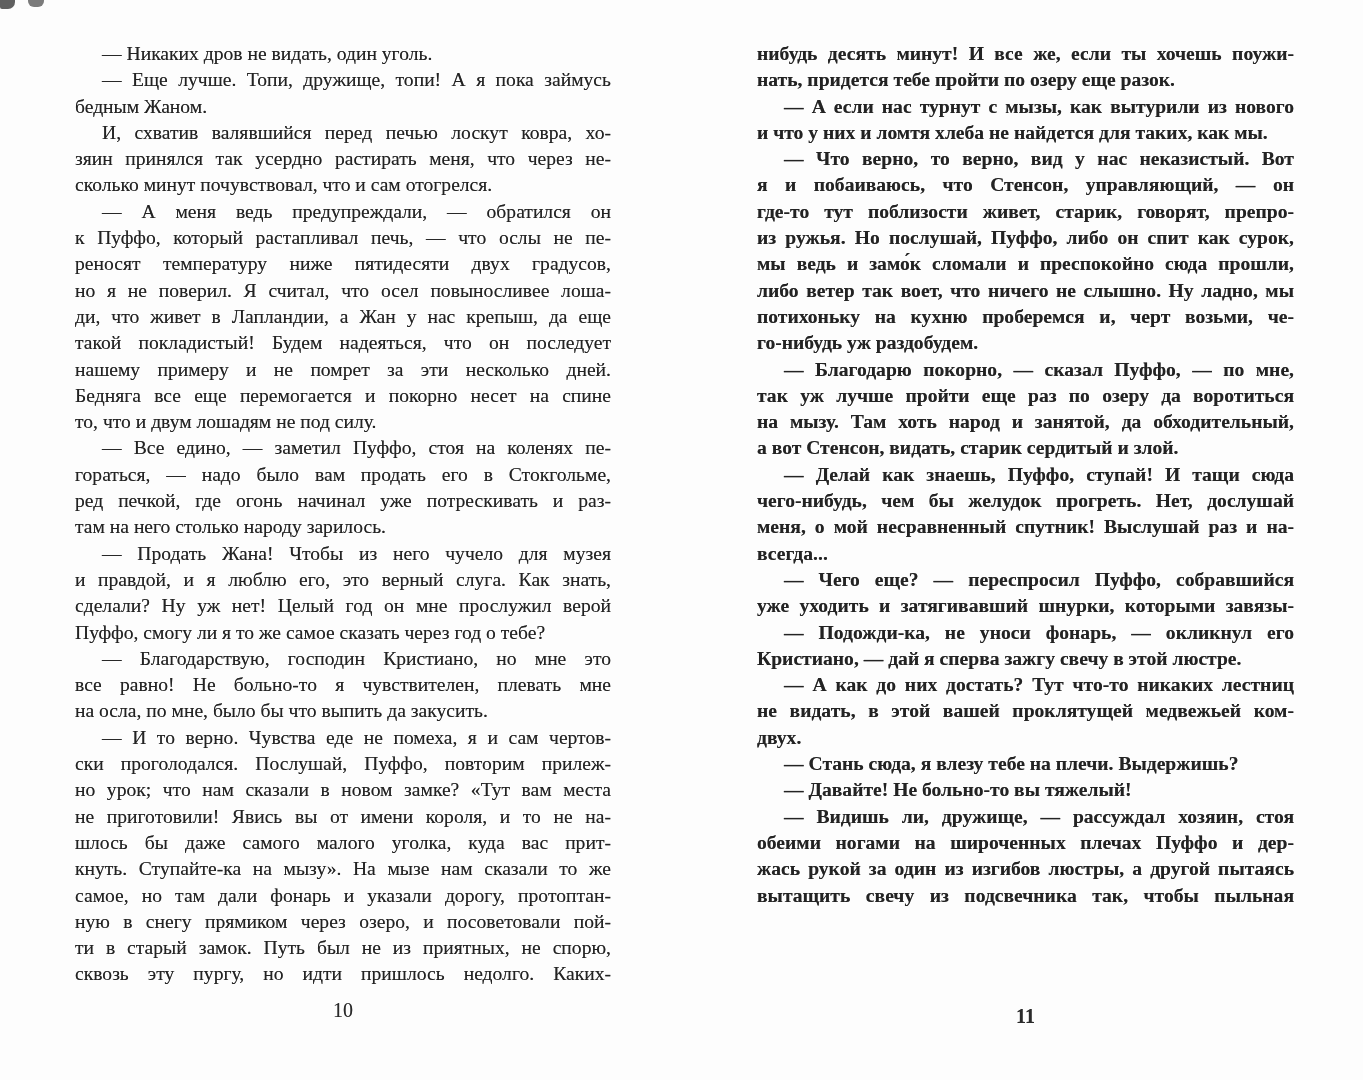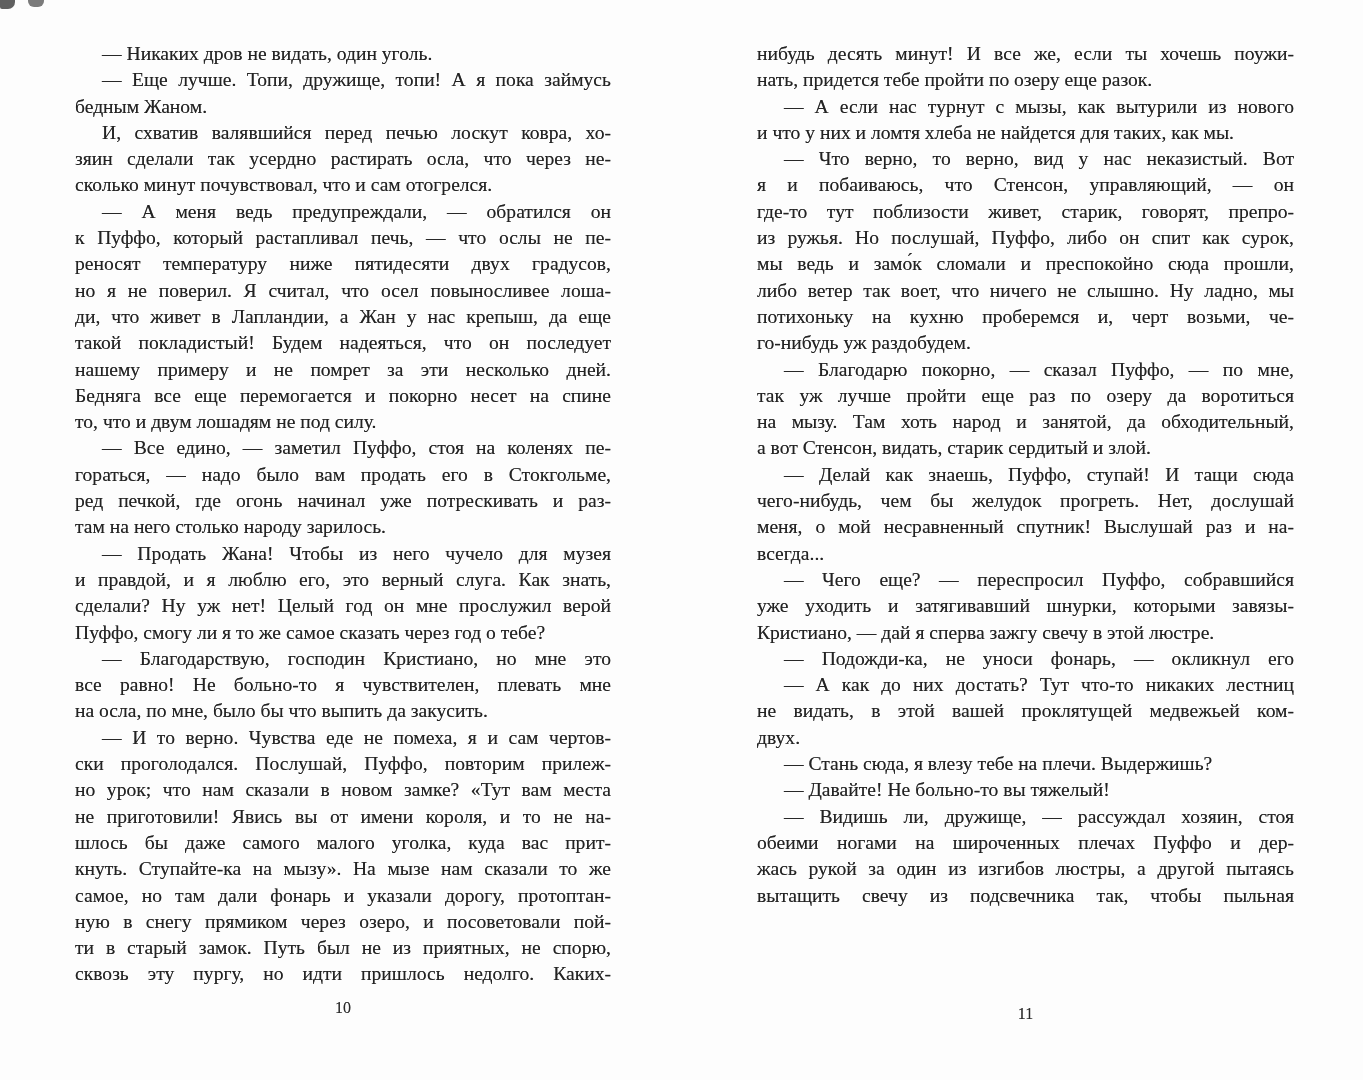--- a/index.html
+++ b/index.html
@@ -19,37 +19,37 @@
     left: 0; top: 0;
     width: 1363px; height: 1080px;
     background: #fdfdfd;
   }
   .page {
     position: absolute;
     top: 41px;
     height: 1010px;
   }
   .page.left  { left: 75px;  width: 536px; }
-  .page.right { left: 757px; width: 537px; }
+  .page.right { left: 757px; width: 537px; font-weight: bold; }
   .line {
     font-size: 19.6px;
     line-height: 26.3px;
     color: #232323;
     text-align: justify;
     text-align-last: justify;
     text-shadow: 0 0 0.6px rgba(45,45,45,0.55);
     white-space: normal;
   }
   .line.last { text-align-last: left; }
   .line.first { padding-left: 27px; }
   .page-number {
     position: absolute;
     left: 0; right: 0;
     text-align: center;
-    font-size: 16px;
+    font-size: 20px;
     color: #2a2a2a;
     text-shadow: 0 0 0.5px rgba(45,45,45,0.5);
   }
   .page.left  .page-number { top: 958px; }
   .page.right .page-number { top: 964px; }
   .artifact {
     position: absolute;
     background: #4f4f4f;
   }
   .artifact.a1 { left: 0;  top: 0; width: 15px; height: 9px; border-radius: 0 0 7px 2px; opacity: 0.9; }
@@ -61,21 +61,21 @@
 <div class="spread">
   <div class="artifact a1"></div>
   <div class="artifact a2"></div>
 
   <div class="page left">
     <div class="page-text">
         <div class="line first last">— Никаких дров не видать, один уголь.</div>
         <div class="line first">— Еще лучше. Топи, дружище, топи! А я пока займусь</div>
         <div class="line last">бедным Жаном.</div>
         <div class="line first">И, схватив валявшийся перед печью лоскут ковра, хо-</div>
-        <div class="line">зяин сделали так усердно растирать осла, что через не-</div>
+        <div class="line">зяин принялся так усердно растирать меня, что через не-</div>
         <div class="line last">сколько минут почувствовал, что и сам отогрелся.</div>
         <div class="line first">— А меня ведь предупреждали, — обратился он</div>
         <div class="line">к Пуффо, который растапливал печь, — что ослы не пе-</div>
         <div class="line">реносят температуру ниже пятидесяти двух градусов,</div>
         <div class="line">но я не поверил. Я считал, что осел повыносливее лоша-</div>
         <div class="line">ди, что живет в Лапландии, а Жан у нас крепыш, да еще</div>
         <div class="line">такой покладистый! Будем надеяться, что он последует</div>
         <div class="line">нашему примеру и не помрет за эти несколько дней.</div>
         <div class="line">Бедняга все еще перемогается и покорно несет на спине</div>
         <div class="line last">то, что и двум лошадям не под силу.</div>
@@ -121,22 +121,22 @@
         <div class="line first">— Благодарю покорно, — сказал Пуффо, — по мне,</div>
         <div class="line">так уж лучше пройти еще раз по озеру да воротиться</div>
         <div class="line">на мызу. Там хоть народ и занятой, да обходительный,</div>
         <div class="line last">а вот Стенсон, видать, старик сердитый и злой.</div>
         <div class="line first">— Делай как знаешь, Пуффо, ступай! И тащи сюда</div>
         <div class="line">чего-нибудь, чем бы желудок прогреть. Нет, дослушай</div>
         <div class="line">меня, о мой несравненный спутник! Выслушай раз и на-</div>
         <div class="line last">всегда...</div>
         <div class="line first">— Чего еще? — переспросил Пуффо, собравшийся</div>
         <div class="line">уже уходить и затягивавший шнурки, которыми завязы-</div>
+        <div class="line first">— Подожди-ка, не уноси фонарь, — окликнул его</div>
         <div class="line last">Кристиано, — дай я сперва зажгу свечу в этой люстре.</div>
-        <div class="line first">— Подожди-ка, не уноси фонарь, — окликнул его</div>
         <div class="line first">— А как до них достать? Тут что-то никаких лестниц</div>
         <div class="line">не видать, в этой вашей проклятущей медвежьей ком-</div>
         <div class="line last">двух.</div>
         <div class="line first last">— Стань сюда, я влезу тебе на плечи. Выдержишь?</div>
         <div class="line first last">— Давайте! Не больно-то вы тяжелый!</div>
         <div class="line first">— Видишь ли, дружище, — рассуждал хозяин, стоя</div>
         <div class="line">обеими ногами на широченных плечах Пуффо и дер-</div>
         <div class="line">жась рукой за один из изгибов люстры, а другой пытаясь</div>
         <div class="line">вытащить свечу из подсвечника так, чтобы пыльная</div>
       </div>

